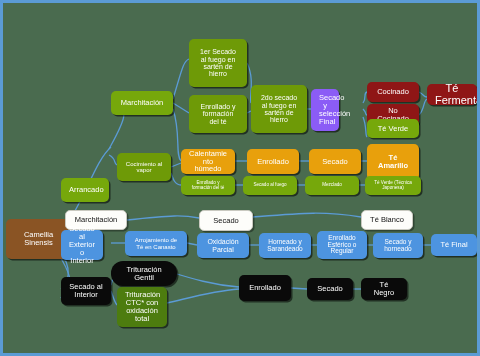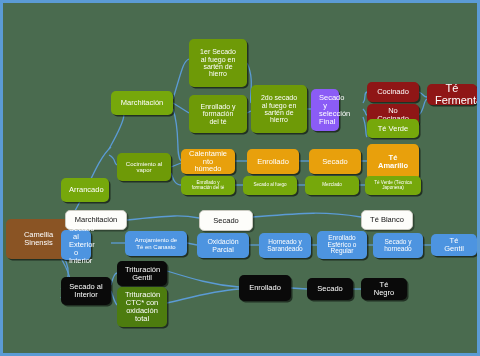--- a/index.html
+++ b/index.html
@@ -138,21 +138,21 @@
       </div>
       <div class="node" style="left: 302px; top: 173px; width: 54px; height: 19px; background: rgb(118, 168, 11); color: rgb(255, 255, 255); font-size: 4.6px;">
         <span class="n-txt">Mezclado</span>
       </div>
       <div class="node" style="left: 362px; top: 173px; width: 56px; height: 19px; background: rgb(118, 168, 11); color: rgb(255, 255, 255); font-size: 4.6px;">
         <span class="n-txt">Té Verde (Técnica Japonesa)</span>
       </div>
       <div class="node" style="left: 62px; top: 207px; width: 62px; height: 20px; background: rgb(253, 253, 250); color: rgb(17, 17, 17); font-size: 7.5px; border: 1px solid rgb(201, 201, 192); box-shadow: rgba(0, 0, 0, 0.35) 1.5px 1.5px 0px;">
         <span class="n-txt">Marchitación</span>
       </div>
-      <div class="node" style="left: 58px; top: 227px; width: 30px; height: 30px; background: rgb(77, 148, 224); color: rgb(255, 255, 255); font-size: 7.5px;">
+      <div class="node" style="left: 58px; top: 227px; width: 42px; height: 30px; background: rgb(77, 148, 224); color: rgb(255, 255, 255); font-size: 7.5px;">
         <span class="n-txt">Secado al Exterior o Interior</span>
       </div>
       <div class="node" style="left: 122px; top: 228px; width: 62px; height: 25px; background: rgb(77, 148, 224); color: rgb(255, 255, 255); font-size: 6px;">
         <span class="n-txt">Arrojamiento de Té en Canasto</span>
       </div>
       <div class="node" style="left: 196px; top: 207px; width: 54px; height: 21px; background: rgb(253, 253, 250); color: rgb(17, 17, 17); font-size: 7.5px; border: 1px solid rgb(201, 201, 192); box-shadow: rgba(0, 0, 0, 0.35) 1.5px 1.5px 0px;">
         <span class="n-txt">Secado</span>
       </div>
       <div class="node" style="left: 194px; top: 230px; width: 52px; height: 25px; background: rgb(77, 148, 224); color: rgb(255, 255, 255); font-size: 7px;">
         <span class="n-txt">Oxidación Parcial</span>
@@ -163,26 +163,26 @@
       <div class="node" style="left: 314px; top: 228px; width: 50px; height: 28px; background: rgb(77, 148, 224); color: rgb(255, 255, 255); font-size: 6.5px;">
         <span class="n-txt">Enrollado Esférico o Regular</span>
       </div>
       <div class="node" style="left: 358px; top: 207px; width: 52px; height: 20px; background: rgb(253, 253, 250); color: rgb(17, 17, 17); font-size: 7.5px; border: 1px solid rgb(201, 201, 192); box-shadow: rgba(0, 0, 0, 0.35) 1.5px 1.5px 0px;">
         <span class="n-txt">Té Blanco</span>
       </div>
       <div class="node" style="left: 370px; top: 230px; width: 50px; height: 25px; background: rgb(77, 148, 224); color: rgb(255, 255, 255); font-size: 6.5px;">
         <span class="n-txt">Secado y horneado</span>
       </div>
       <div class="node" style="left: 428px; top: 231px; width: 46px; height: 22px; background: rgb(77, 148, 224); color: rgb(255, 255, 255); font-size: 7.5px;">
-        <span class="n-txt">Té Gentil</span>
+        <span class="n-txt">Té Final</span>
       </div>
       <div class="node" style="left: 58px; top: 274px; width: 50px; height: 28px; background: rgb(10, 10, 10); color: rgb(255, 255, 255); font-size: 7.5px;">
         <span class="n-txt">Secado al Interior</span>
       </div>
-      <div class="node" style="left: 114px; top: 258px; width: 50px; height: 25px; background: rgb(10, 10, 10); color: rgb(255, 255, 255); font-size: 7.5px;">
+      <div class="node" style="left: 108px; top: 258px; width: 66px; height: 25px; background: rgb(10, 10, 10); color: rgb(255, 255, 255); font-size: 7.5px; border-radius: 12px;">
         <span class="n-txt">Trituración Gentil</span>
       </div>
       <div class="node" style="left: 114px; top: 284px; width: 50px; height: 40px; background: #4d7c0f; color: rgb(255, 255, 255); font-size: 7.5px;">
         <span class="n-txt">Trituración CTC* con oxidación total</span>
       </div>
       <div class="node" style="left: 236px; top: 272px; width: 52px; height: 26px; background: rgb(10, 10, 10); color: rgb(255, 255, 255); font-size: 7.5px;">
         <span class="n-txt">Enrollado</span>
       </div>
       <div class="node" style="left: 304px; top: 275px; width: 46px; height: 22px; background: rgb(10, 10, 10); color: rgb(255, 255, 255); font-size: 7.5px;">
         <span class="n-txt">Secado</span>

